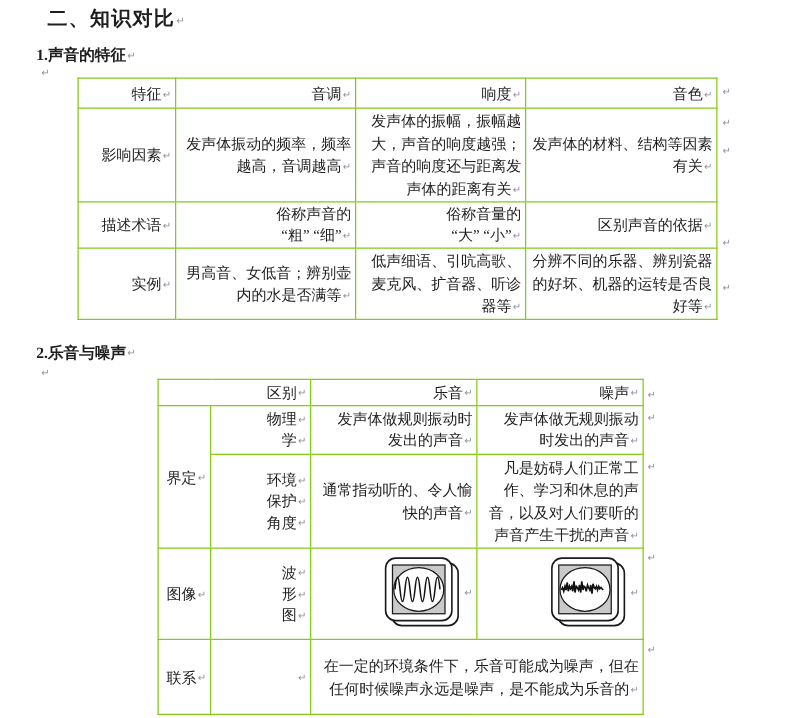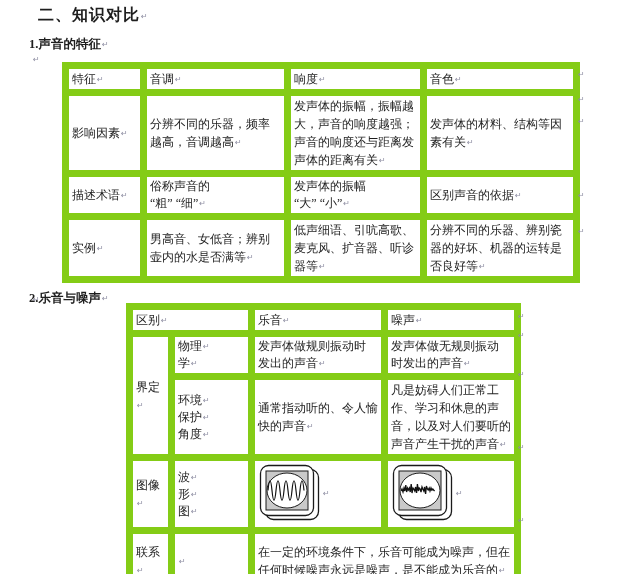--- a/index.html
+++ b/index.html
@@ -8,27 +8,27 @@
     font-family:"Liberation Serif","DejaVu Serif",serif;color:#1e1e1e;
   }
   .title{
     position:absolute;left:38px;top:5px;font-size:16px;font-weight:bold;
     letter-spacing:1px;white-space:nowrap;
   }
   .sec{
     position:absolute;font-size:12.5px;font-weight:bold;white-space:nowrap;
   }
   #sec1{left:29px;top:36px;text-align:right;}
-  #sec2{left:29px;top:290px;}
+  #sec2{left:29px;top:274px;}
   table{
     position:absolute;border-collapse:collapse;table-layout:fixed;
     font-size:12px;color:#1e1e1e;
   }
   td,th{
-    border:7px solid #84cc16;font-weight:normal;text-align:left;
+    border:1px solid #84cc16;font-weight:normal;text-align:right;
     vertical-align:middle;padding:1px 3px;line-height:18px;
     overflow:hidden;
   }
   #t1{left:62px;top:62px;width:511px;}
   #t2{left:126px;top:303px;width:388px;}
   .pm::after{
     content:"\21B5";
     font:8px "DejaVu Sans",sans-serif;color:#8e8ea2;margin-left:1px;
     vertical-align:1px;
   }
@@ -63,32 +63,32 @@
       </colgroup>
     <tbody>
         <tr style="height:24px">
       <th><span class="pm">特征</span></th>
       <th><span class="pm">音调</span></th>
       <th><span class="pm">响度</span></th>
       <th><span class="pm">音色</span></th>
     </tr>
     <tr style="height:74px">
       <td><span class="pm">影响因素</span></td>
-      <td><span class="pm">分辨不同的乐器，频率越高，音调越高</span></td>
+      <td><span class="pm">发声体振动的频率，频率越高，音调越高</span></td>
       <td><span class="pm">发声体的振幅，振幅越大，声音的响度越强；声音的响度还与距离发声体的距离有关</span></td>
       <td><span class="pm">发声体的材料、结构等因素有关</span></td>
     </tr>
     <tr style="height:36px">
       <td><span class="pm">描述术语</span></td>
       <td>
         <div class="subline">俗称声音的</div>
         <div class="subline pm">“粗” “细”</div>
       </td>
       <td>
-        <div class="subline">发声体的振幅</div>
+        <div class="subline">俗称音量的</div>
         <div class="subline pm">“大” “小”</div>
       </td>
       <td><span class="pm">区别声音的依据</span></td>
     </tr>
     <tr style="height:50px">
       <td><span class="pm">实例</span></td>
       <td><span class="pm">男高音、女低音；辨别壶内的水是否满等</span></td>
       <td><span class="pm">低声细语、引吭高歌、麦克风、扩音器、听诊器等</span></td>
       <td><span class="pm">分辨不同的乐器、辨别瓷器的好坏、机器的运转是否良好等</span></td>
     </tr>

